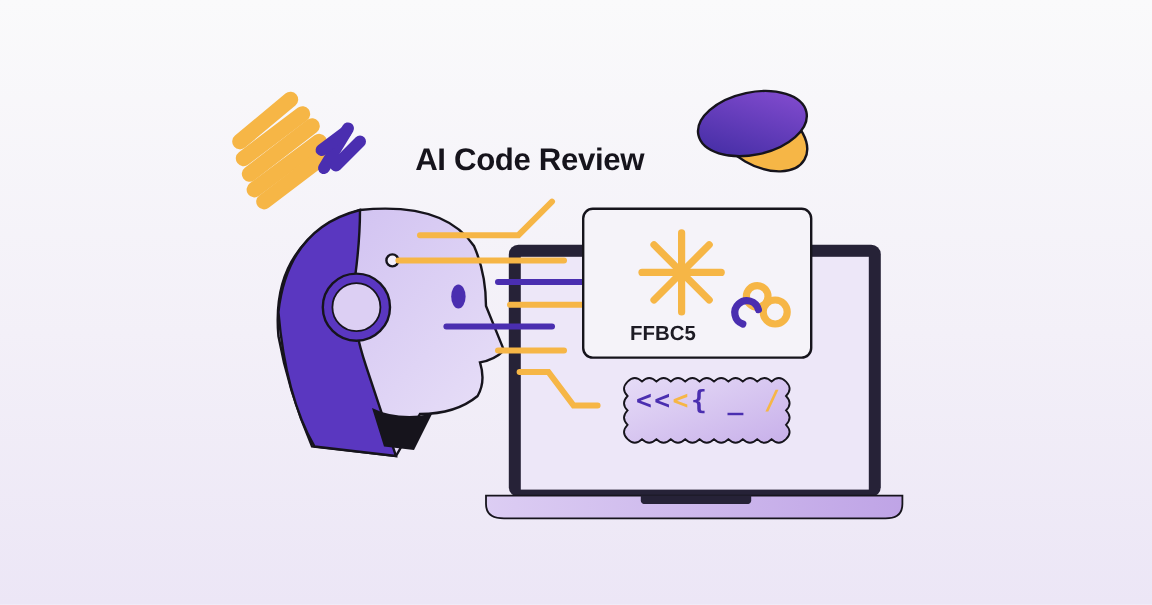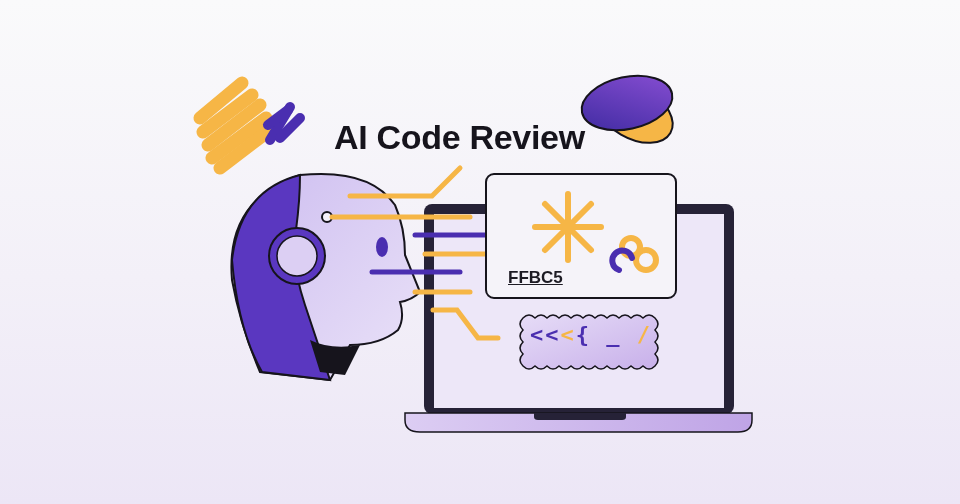--- a/index.html
+++ b/index.html
@@ -2,29 +2,29 @@
 <html><head>
 <meta charset="utf-8">
 <style>
   html, body { margin: 0; padding: 0; }
   body {
     width: 960px; height: 504px; overflow: hidden; position: relative;
     background: linear-gradient(180deg, #fafafb 0%, #f3f0f8 55%, #ece6f6 100%);
     font-family: "DejaVu Sans", sans-serif;
   }
   .title {
-    position: absolute; left: 334px; top: 118px;
+    position: absolute; left: 346px; top: 118px;
     font-family: "Liberation Sans", sans-serif; font-weight: 700;
-    font-size: 34px; color: #16141c; letter-spacing: -0.3px;
+    font-size: 26px; color: #16141c; letter-spacing: -0.3px;
   }
   svg.art { position: absolute; left: 0; top: 0; }
   .card-label {
-    position: absolute; left: 508px; top: 268px;
+    position: absolute; left: 525px; top: 268px;
     font-family: "Liberation Sans", sans-serif; font-weight: 700;
-    font-size: 17px; color: #1d1b24; text-decoration: underline;
+    font-size: 17px; color: #1d1b24;
   }
   .code-label {
     position: absolute; left: 530px; top: 322px;
     font-family: "DejaVu Sans Mono", monospace; font-weight: 700;
     font-size: 22px; letter-spacing: 2px;
   }
   .code-label .p { color: #4a2eb0; }
   .code-label .o { color: #f6b646; }
 </style>
 </head>

